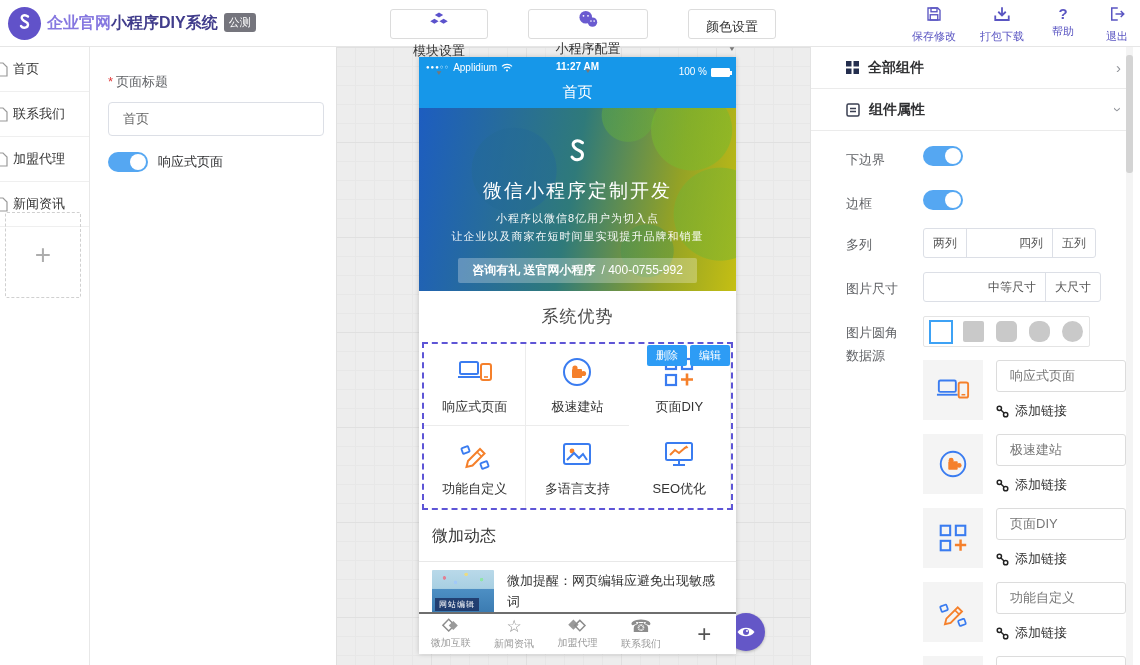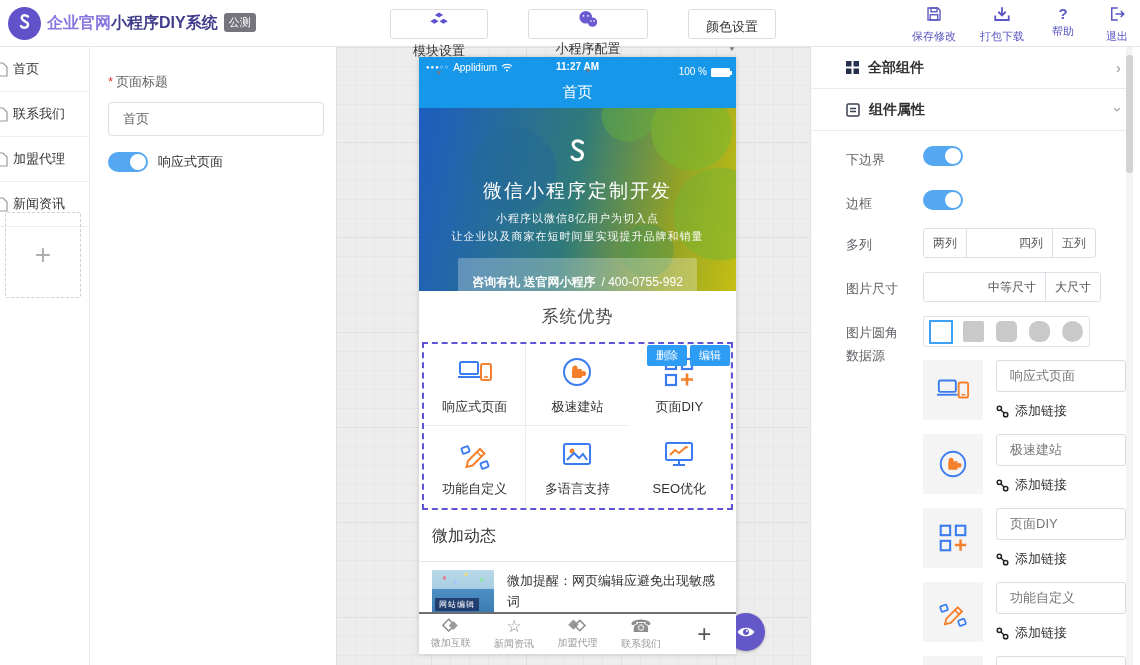--- a/index.html
+++ b/index.html
@@ -76,21 +76,21 @@
       radial-gradient(circle at 66% 4%, rgba(100,175,60,.45) 0 26px, transparent 27px),
       radial-gradient(circle at 95% 58%, rgba(115,180,50,.5) 0 46px, transparent 47px),
       radial-gradient(circle at 72% 78%, rgba(70,150,80,.4) 0 26px, transparent 27px),
       radial-gradient(circle at 30% 34%, rgba(35,105,150,.5) 0 42px, transparent 43px),
       linear-gradient(100deg,#1d5dc0 0%, #2f7a7a 48%, #93a226 78%, #c5bf13 100%); }
   .banner-logo { margin-top:28px; }
   .banner-title { font-size:19px; letter-spacing:2px; margin-top:8px; }
   .banner-sub { font-size:11px; margin-top:7px; opacity:.95; letter-spacing:1px; }
   .banner-sub2 { font-size:11px; margin-top:3px; opacity:.95; letter-spacing:1px; }
   .banner-pill { display:inline-block; margin-top:14px; background:rgba(255,255,255,.28);
-    border-radius:2px; padding:16px 14px; font-size:12px; }
+    border-radius:2px; padding:4px 14px; font-size:12px; }
   .banner-pill b { margin-right:6px; }
 
   .sys-heading { height:51px; display:flex; align-items:center; justify-content:center;
     font-size:17px; color:#4a4a4a; letter-spacing:1px; background:#fff; }
 
   .feature-grid { position:relative; margin:0 3px; height:168px; border:2px dashed #5e55d6;
     display:grid; grid-template-columns:1fr 1fr 1fr; grid-template-rows:1fr 1fr; background:#fff; }
   .fcell { display:flex; flex-direction:column; align-items:center; justify-content:center; gap:8px;
     border-right:1px solid #ececec; border-bottom:1px solid #ececec; cursor:pointer; }
   .fcell:nth-child(3n) { border-right:none; }

